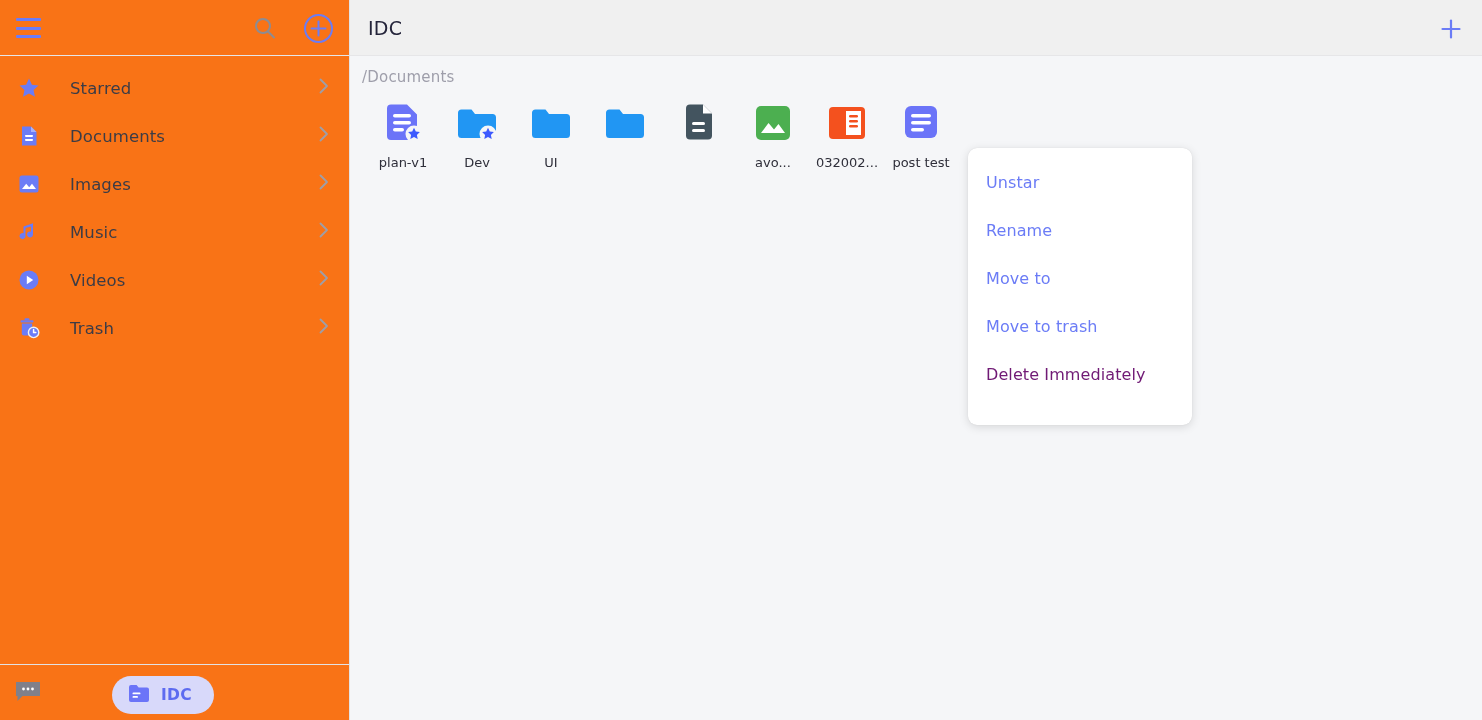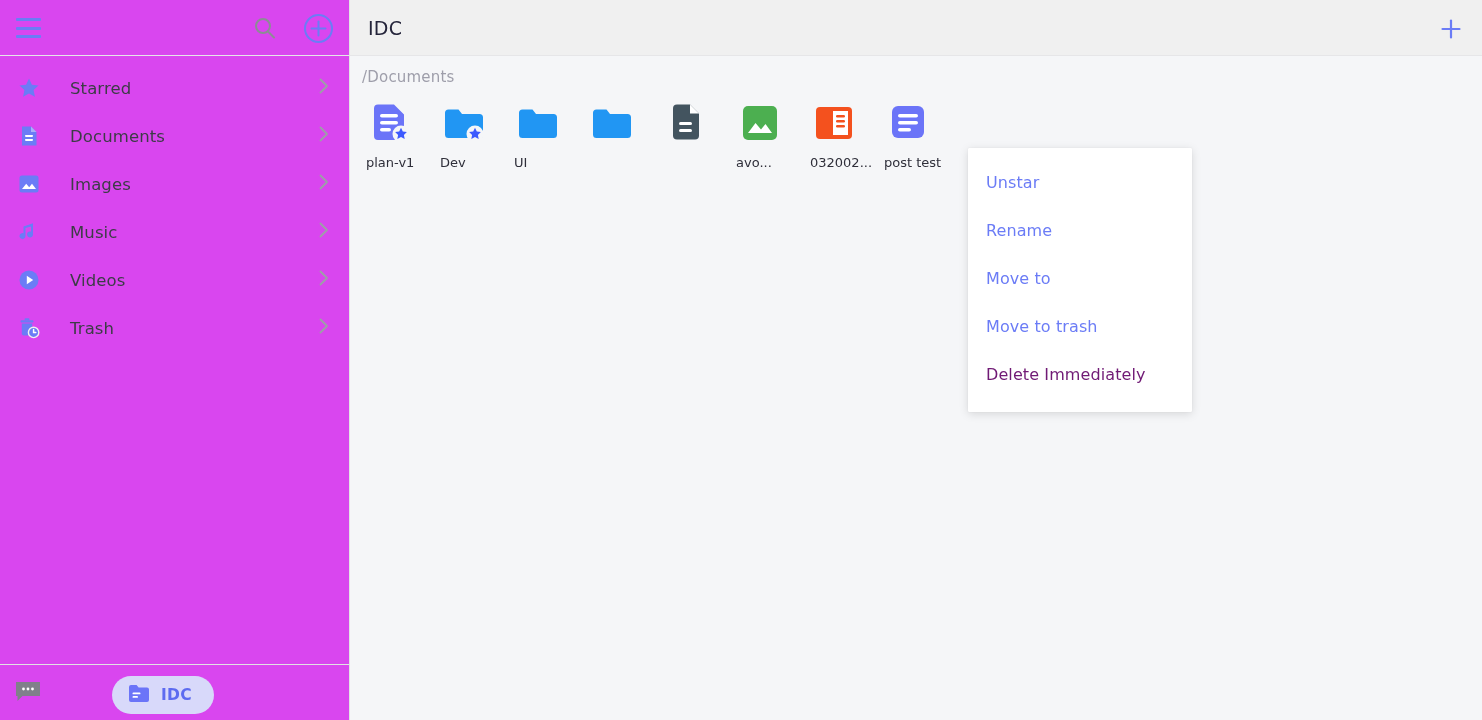--- a/index.html
+++ b/index.html
@@ -7,21 +7,21 @@
     width: 1482px; height: 720px;
     font-family: "DejaVu Sans", sans-serif;
     overflow: hidden;
     background: #f5f6f8;
   }
   #app { position: relative; width: 1482px; height: 720px; display: flex; }
 
   
   .sidebar {
     width: 350px; height: 720px;
-    background: #d946ef;
+    background: #f97316;
     border-right: 1px solid #e2e2e4;
     display: flex; flex-direction: column;
     position: relative;
   }
   .sidebar-header {
     height: 56px; flex: 0 0 56px;
     display: flex; align-items: center;
     position: relative;
     border-bottom: 1px solid #e6e6e8;
   }
@@ -71,37 +71,37 @@
     padding: 12px 0 0 12px;
     font-size: 15px; color: #9e9eaa; letter-spacing: .2px;
   }
 
   .files {
     display: flex; flex-wrap: wrap;
     padding: 16px 0 0 16px; gap: 0;
   }
   .file-item {
     width: 74px; margin-right: 0;
-    display: flex; flex-direction: column; align-items: flex-start;
+    display: flex; flex-direction: column; align-items: center;
     cursor: pointer;
   }
   .file-icon { width: 48px; height: 44px; position: relative; display: flex; align-items: center; justify-content: center; }
   .file-label {
     margin-top: 9px; font-size: 13px; color: #2f2f3a;
     max-width: 74px; white-space: nowrap; overflow: hidden; text-overflow: clip;
     text-align: center;
   }
 
   
   .context-menu {
     position: absolute; left: 618px; top: 148px;
     width: 224px; background: #ffffff;
-    border-radius: 1px;
+    border-radius: 9px;
     box-shadow: 0 2px 10px rgba(0,0,0,0.13), 0 0 1px rgba(0,0,0,0.12);
-    padding: 10px 0 14px 0;
+    padding: 10px 0 27px 0;
     z-index: 50;
   }
   .menu-item {
     height: 48px; display: flex; align-items: center;
     padding-left: 18px; font-size: 16px;
     color: #6b7cf6; cursor: pointer; letter-spacing: .1px;
   }
   .menu-item.danger { color: #701a75; }
 </style>
 </head>

